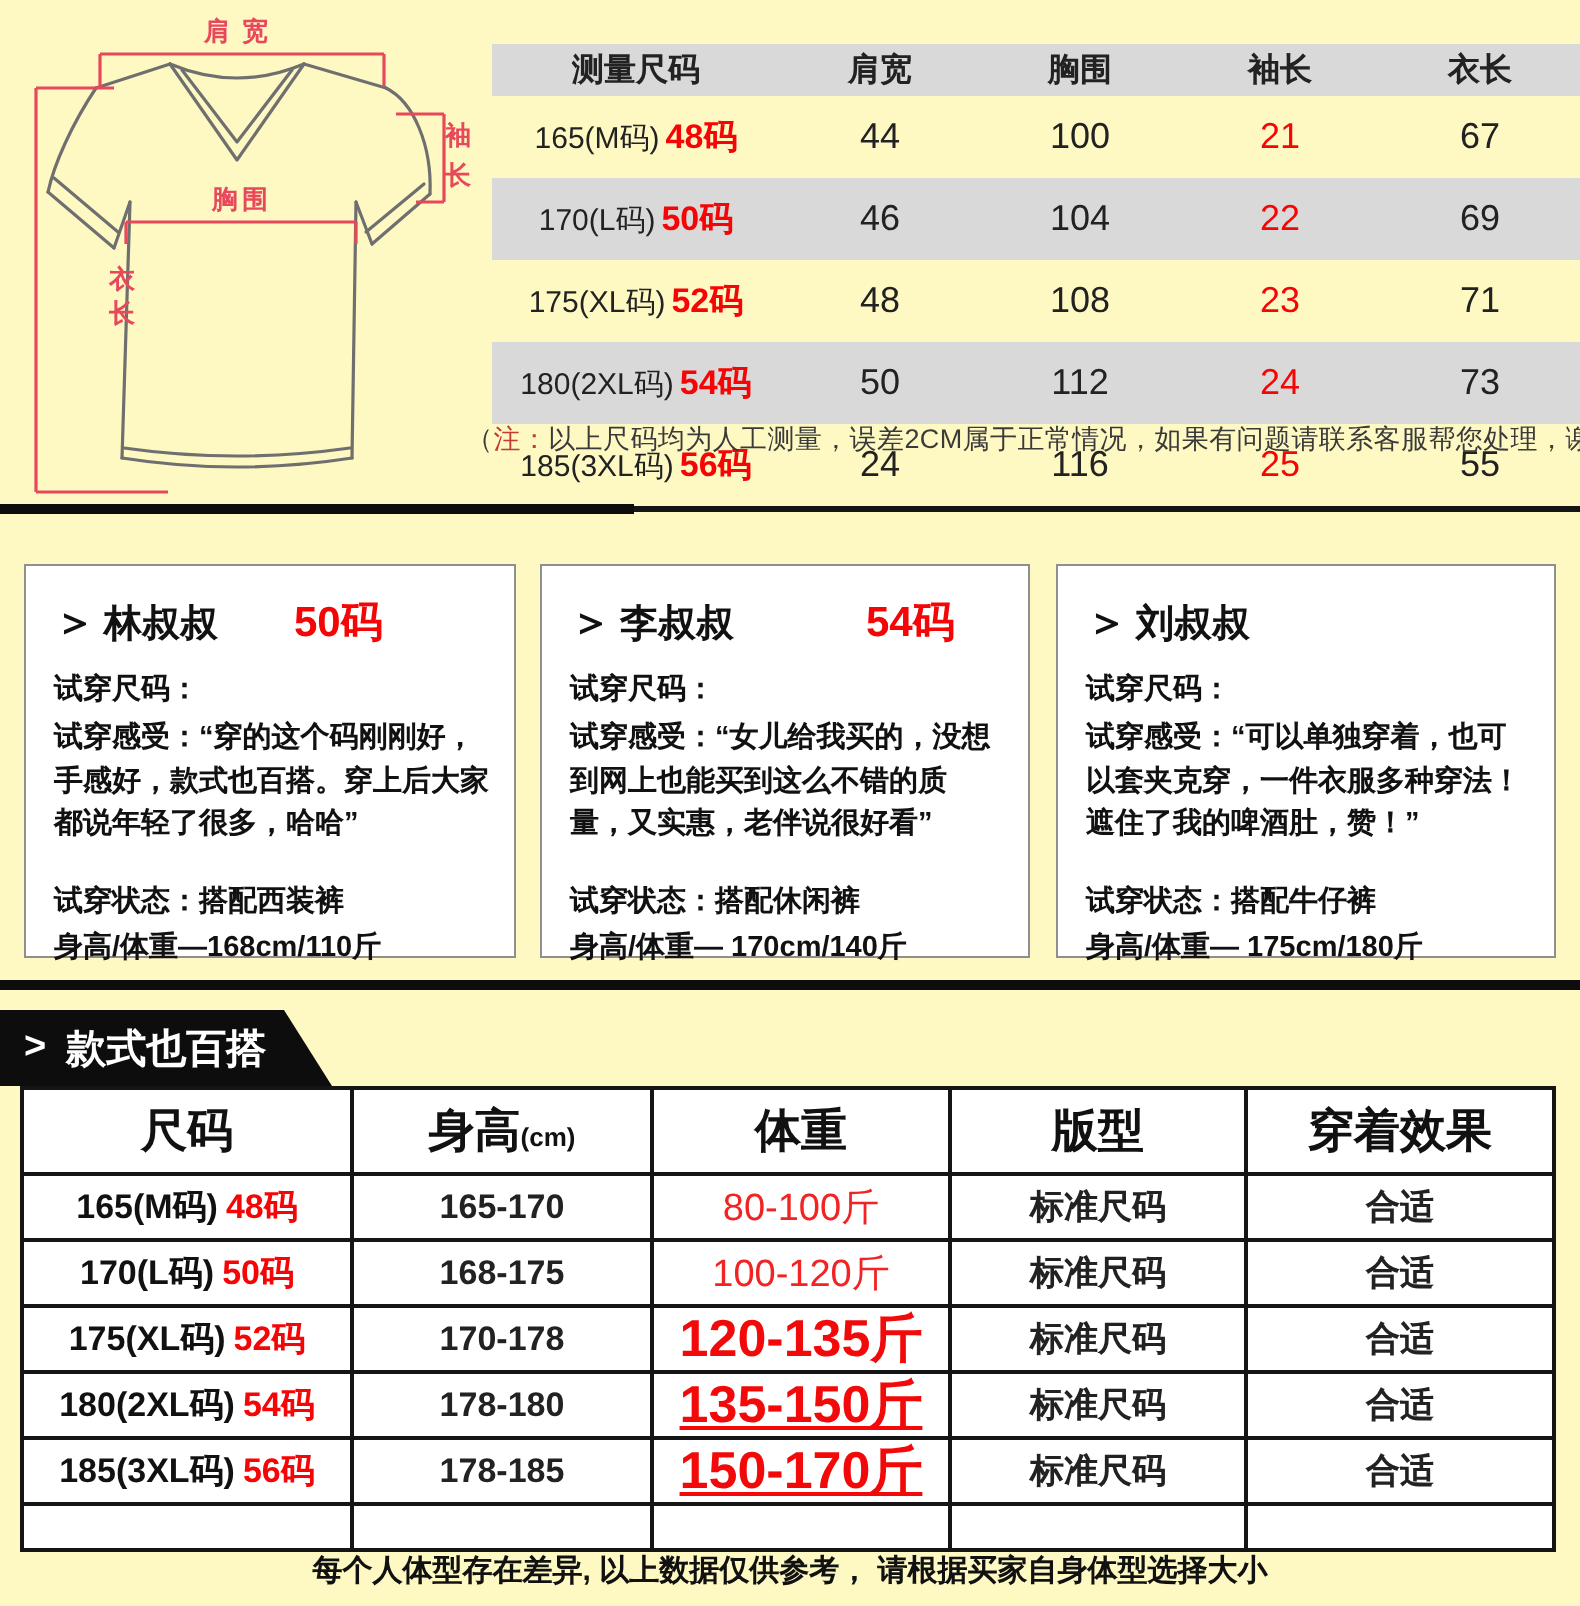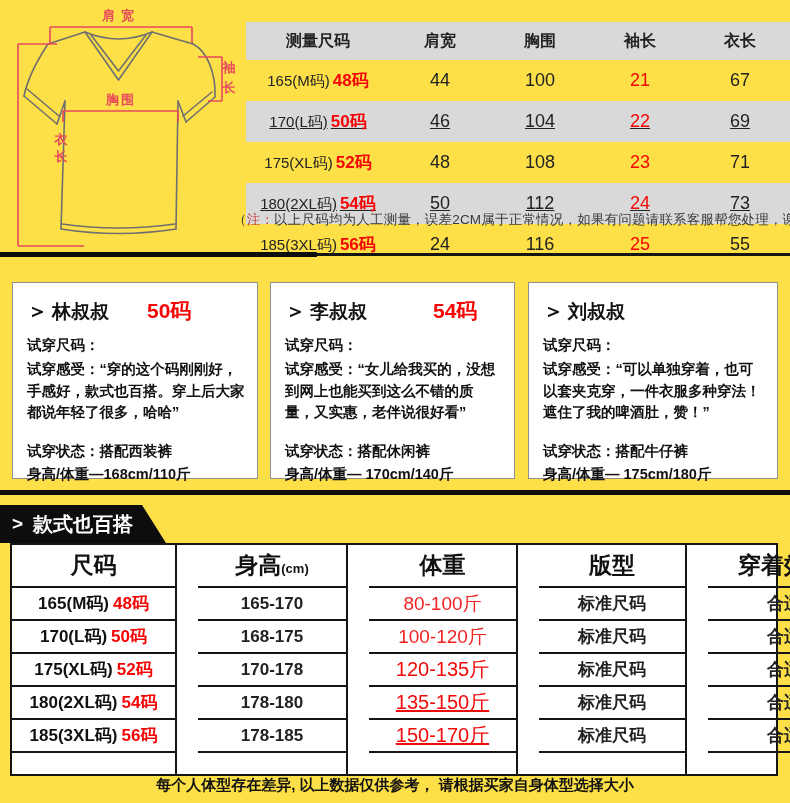--- a/index.html
+++ b/index.html
@@ -1,26 +1,26 @@
 <!DOCTYPE html>
 <html><head>
 <meta charset="utf-8">
 <style>
   html,body{margin:0;padding:0;background:#fff;}
-  .page{position:relative;width:790px;height:803px;background:#fde047;overflow:hidden;
+  .page{position:relative;width:790px;height:803px;background:#fef9c3;overflow:hidden;
         font-family:"Liberation Sans","DejaVu Sans",sans-serif;color:#1a1a1a;}
 
   
   .shirt-svg{position:absolute;left:0;top:0;}
 
   .mtable{position:absolute;left:246px;top:22px;width:544px;}
   .mrow{display:grid;grid-template-columns:144px 100px 100px 100px 100px;align-items:center;text-align:center;}
-  .mhead{height:38px;background:#d9d9d9;font-weight:700;font-size:16px;color:#222;}
+  .mhead{height:26px;background:#d9d9d9;font-weight:700;font-size:16px;color:#222;}
   .mdata{height:41px;font-size:18px;color:#222;}
-  .stripe{background:#d9d9d9;text-decoration:underline;}
+  .stripe{background:#d9d9d9;}
   .mlabel{font-size:15px;color:#222;white-space:nowrap;}
   .mlabel .sz{color:#f50505;font-size:17px;font-weight:700;margin-left:3px;}
   .red{color:#f50505;}
 
   .note{position:absolute;left:233px;top:211px;width:556px;font-size:13.5px;color:#3a3a3a;
         letter-spacing:.2px;white-space:nowrap;}
   .note .note-red{color:#c23b35;}
 
   .hr1{position:absolute;left:0;top:253px;width:790px;height:3px;background:#151515;}
   .hr1b{position:absolute;left:0;top:252px;width:317px;height:5px;background:#0d0d0d;}
@@ -42,34 +42,34 @@
   .rfoot div{line-height:1.6;}
 
   
   .hr2{position:absolute;left:0;top:490px;width:790px;height:5px;background:#0d0d0d;}
   .banner{position:absolute;left:0;top:505px;width:166px;height:38px;background:#0d0d0d;color:#fff;
           display:flex;align-items:center;padding-left:12px;box-sizing:border-box;font-size:20px;font-weight:700;
           clip-path:polygon(0 0,142px 0,166px 38px,0 38px);}
   .banner .barrow{margin-right:10px;font-size:19px;font-weight:700;}
 
   .stable{position:absolute;left:10px;top:543px;width:768px;border:2px solid #151515;box-sizing:border-box;background:#fff;}
-  .srow{display:grid;grid-template-columns:165px 150px 149px 148px 152px;gap:21px;}
+  .srow{display:grid;grid-template-columns:165px 150px 149px 148px 152px;}
   .scell{display:flex;align-items:center;justify-content:center;border-right:2px solid #151515;
          border-bottom:2px solid #151515;box-sizing:border-box;white-space:nowrap;}
   .scell:last-child{border-right:none;}
   .srow:last-child .scell{border-bottom:none;}
   .shead .scell{height:43px;font-size:23px;font-weight:700;color:#111;}
   .unit{font-size:13px;font-weight:700;margin-top:6px;}
   .sdata .scell{height:33px;}
   .sempty .scell{height:21px;}
   .ssize{font-size:17px;font-weight:700;color:#111;}
   .ssize .sz{color:#f50505;margin-left:4px;}
   .sheight{font-size:17px;font-weight:600;color:#222;}
   .sweight-light{color:#f22323;font-size:19px;}
-  .sweight-bold{color:#f20a0a;font-size:20px;font-weight:400;}
+  .sweight-bold{color:#f20a0a;font-size:26px;font-weight:700;}
   .uline{text-decoration:underline;}
   .sfit{font-size:17px;font-weight:600;color:#222;}
 
   .sfooter{position:absolute;left:0;top:776px;width:790px;text-align:center;
            font-size:15px;font-weight:600;color:#111;}
 </style>
 </head>
 <body>
 
 <div class="page">

